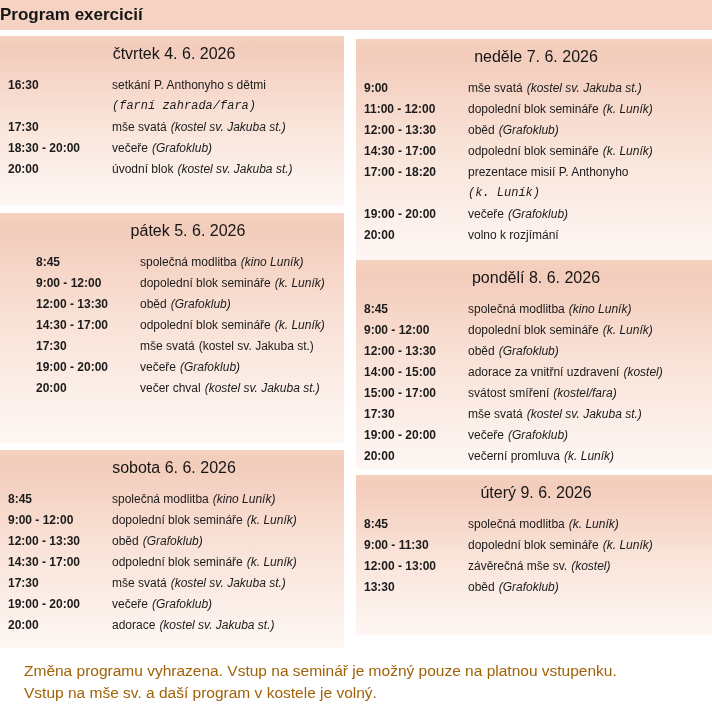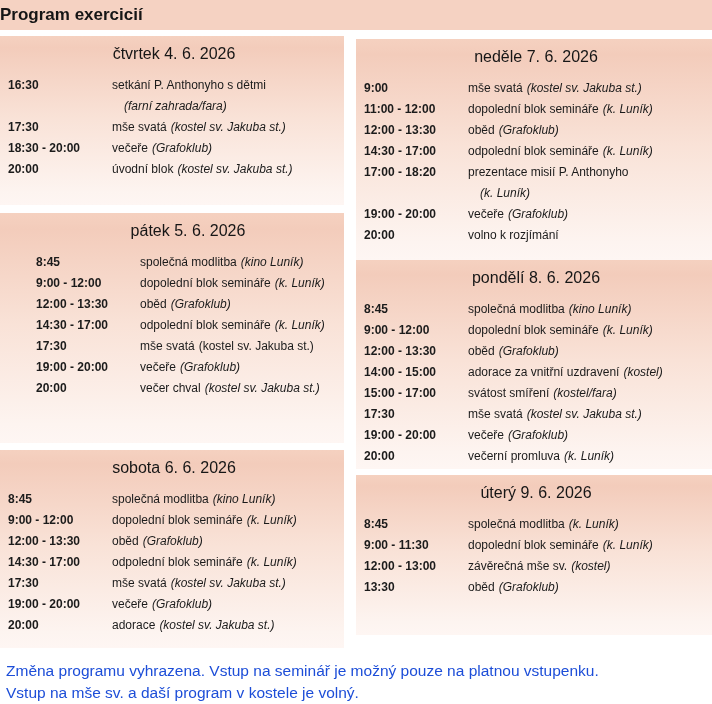--- a/index.html
+++ b/index.html
@@ -27,23 +27,23 @@
     text-align:center;
     font-size:16px; line-height:24px;
     padding:1px 0 9px 0;
     color:#161616;
   }
   .event-row { display:flex; font-size:12px; line-height:21px; }
   .event-time { width:104px; flex:none; font-weight:bold; }
   .event-desc { flex:1; }
   .event-location { margin-left:4px; }
   .event-location.loc-italic { font-style:italic; }
-  .event-location.loc-block { display:block; margin-left:12px; }
-
-  .footer { margin-top:12px; padding-left:6px; font-size:15.5px; line-height:22px; color:#1d4ed8; }
+  .event-location.loc-block { display:block; margin-left:0;font-family:Liberation Mono, monospace; }
+
+  .footer { margin-top:12px; padding-left:24px; font-size:15.5px; line-height:22px; color:#a16207; }
 </style>
 </head>
 <body>
 
 <div class="header-bar">
   <span>Program exercicií</span>
 </div>
 
 <div class="columns">
   <div class="col col-left">

